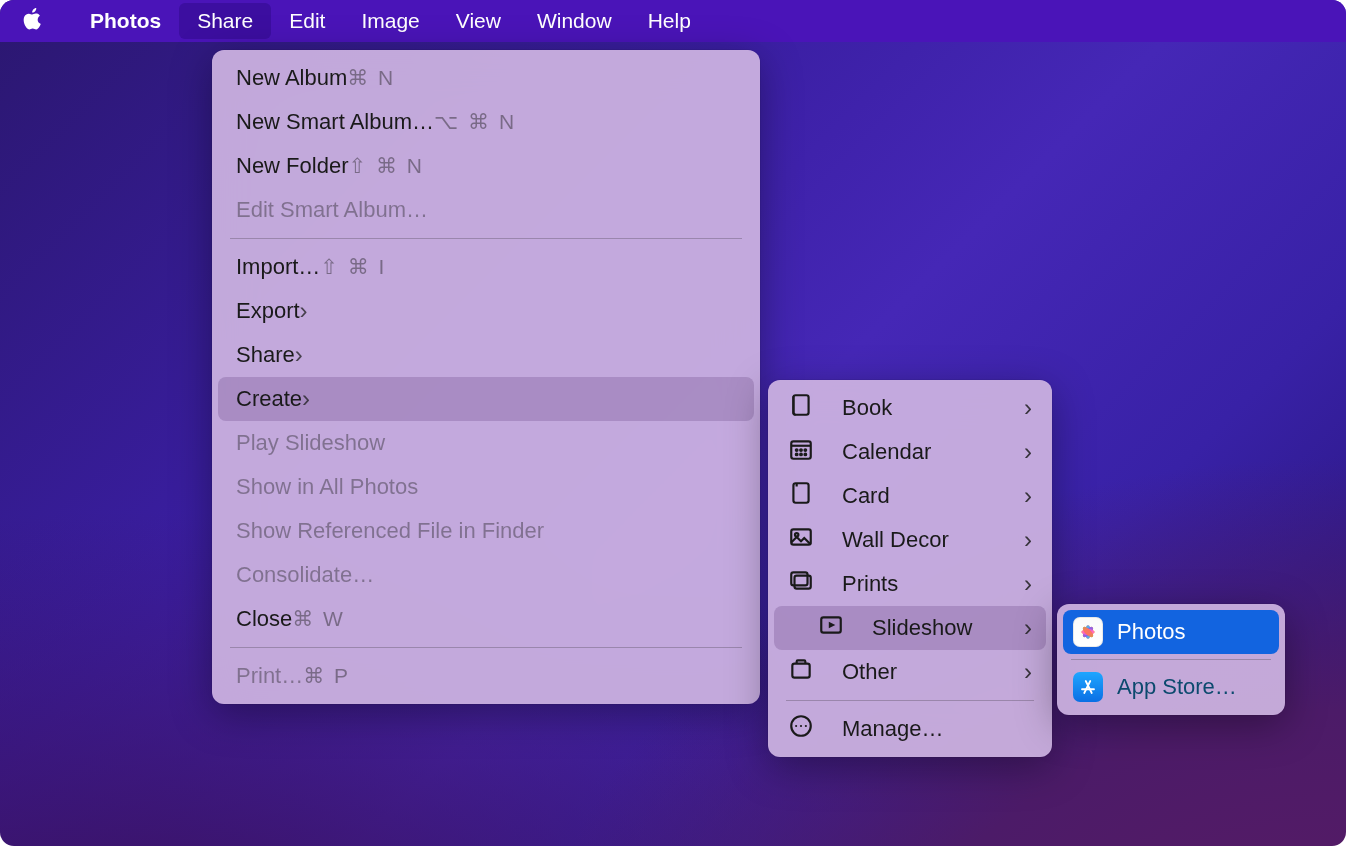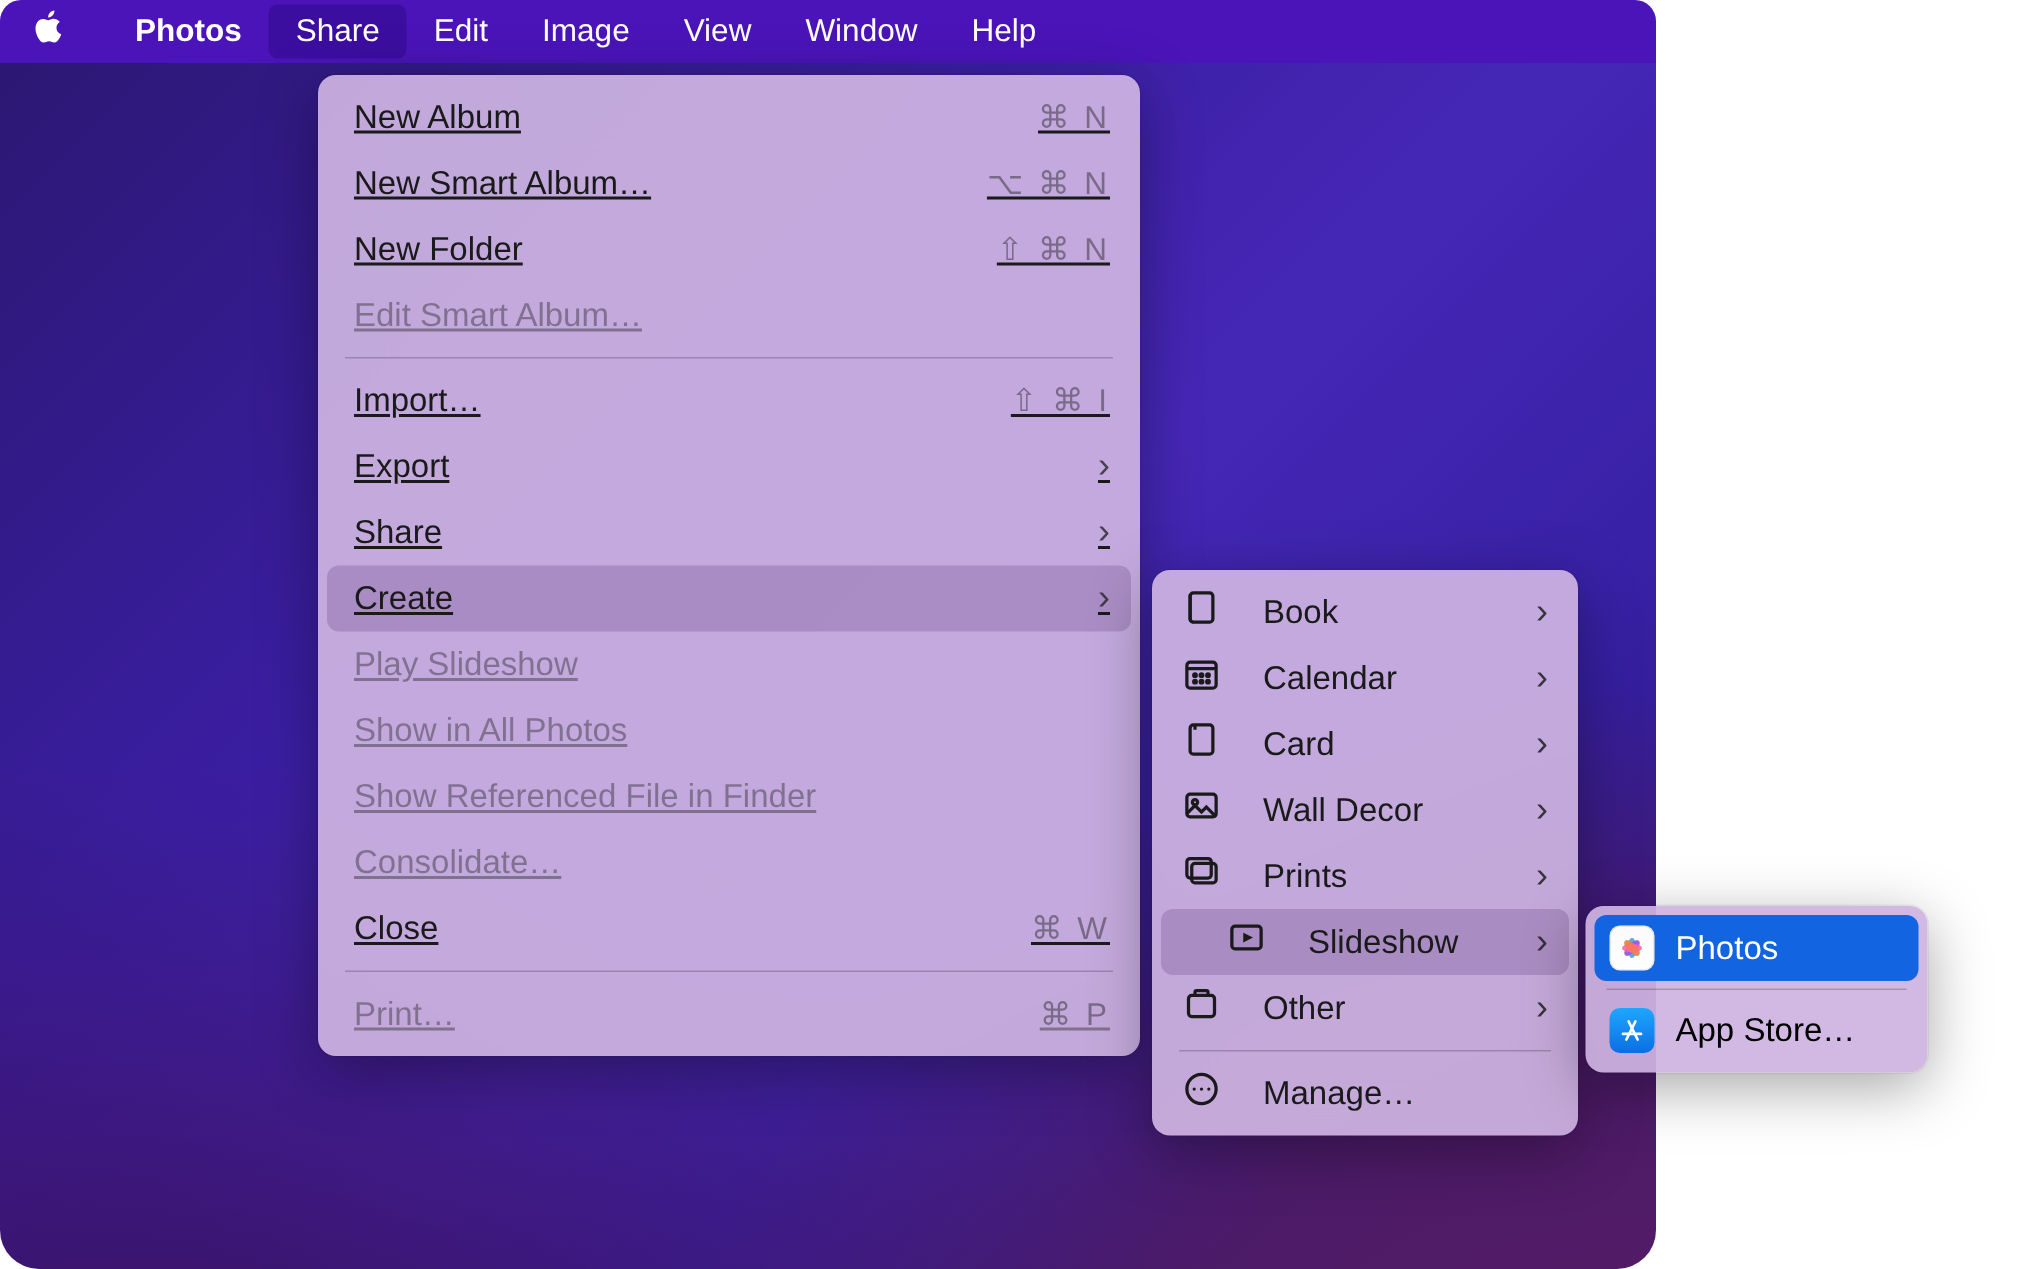--- a/index.html
+++ b/index.html
@@ -1,24 +1,24 @@
 <!DOCTYPE html>
 <html><head>
 <meta charset="utf-8">
 <style>
   * { margin: 0; padding: 0; box-sizing: border-box; }
   html, body { width: 1346px; height: 846px; overflow: hidden; font-family: -apple-system, "Helvetica Neue", Helvetica, Arial, sans-serif; }
   .desktop {
     position: relative;
-    width: 1104px; height: 846px;
+    width: 1346px; height: 846px;
     background:
       radial-gradient(110% 120% at 100% 120%, #5a1b64 0%, #4c1b68 30%, transparent 55%),
       radial-gradient(140% 90% at 10% 110%, #3a1160 0%, transparent 55%),
       linear-gradient(135deg, #2b1770 0%, #3a1ea2 35%, #4527b6 55%, #3821a6 75%, #241271 100%);
-    border-radius: 26px;
+    border-radius: 14px;
   }
   .menubar {
     position: absolute; top: 0; left: 0; right: 0; height: 42px;
     background: #4a14b8;
     display: flex; align-items: center;
     padding: 0 12px 0 22px;
     color: #fff; font-size: 21px; font-weight: 500;
     border-top-left-radius: 14px; border-top-right-radius: 14px;
   }
   .apple-logo { width: 22px; height: 26px; margin-right: 28px; }
@@ -28,45 +28,45 @@
 
   .dropdown {
     position: absolute;
     background: rgba(205,180,225,0.93);
     backdrop-filter: blur(20px);
     border-radius: 12px;
     box-shadow: 0 10px 40px rgba(0,0,0,0.35), 0 0 0 1px rgba(0,0,0,0.06);
     padding: 6px;
   }
   .menu-row {
-    display: flex; align-items: center; justify-content: space-between;
+    display: flex; align-items: center; 
     height: 44px; padding: 0 14px 0 18px;
     font-size: 22px; color: #1a1a1a;
-    border-radius: 8px; cursor: default; text-decoration: underline;
+    border-radius: 8px; cursor: default;
   }
   .menu-row.disabled { color: rgba(30,30,30,0.40); }
   .menu-row.highlight { background: rgba(100,70,130,0.28); }
   .menu-row .shortcut { color: rgba(30,30,30,0.45); font-size: 21px; letter-spacing: 2px; }
   .menu-row .chev { color: rgba(30,30,30,0.75); font-size: 24px; font-weight: 300; }
   .menu-sep { height: 1px; background: rgba(30,30,30,0.25); margin: 6px 12px; }
 
   .submenu-row { display: flex; align-items: center; height: 44px; padding: 0 14px 0 14px; font-size: 22px; color: #1a1a1a; border-radius: 8px; cursor: default; justify-content: space-between; }
   .submenu-row.highlight { background: rgba(100,70,130,0.28); padding-left: 44px; }
   .submenu-row .lead { display: flex; align-items: center; gap: 28px; }
   .submenu-row .chev { color: rgba(30,30,30,0.85); font-size: 24px; }
   .submenu-row svg { width: 26px; height: 26px; stroke: #1a1a1a; stroke-width: 2; fill: none; }
 
   .tertiary {
     position: absolute;
     background: rgba(205,180,225,0.93);
     border-radius: 12px;
     box-shadow: 0 10px 40px rgba(0,0,0,0.35), 0 0 0 1px rgba(0,0,0,0.06);
     padding: 6px;
   }
-  .tert-row { display:flex; align-items:center; gap:14px; height:44px; padding:0 16px 0 10px; border-radius:8px; font-size:22px; cursor:default; color:#000000;}
+  .tert-row { display:flex; align-items:center; gap:14px; height:44px; padding:0 16px 0 10px; border-radius:8px; font-size:22px; cursor:default; color:#0c4a6e;}
   .tert-row.selected { background:#1264e0; color:#fff; }
   .app-icon { width:30px; height:30px; border-radius:7px; display:flex; align-items:center; justify-content:center; }
   .icon-photos { background: linear-gradient(#fafafa,#fff); box-shadow: inset 0 0 0 1px rgba(0,0,0,0.08);}
   .icon-appstore { background: linear-gradient(#1fa6ff,#0a6fe4); }
   .tert-sep { height:1px; background: rgba(30,30,30,0.25); margin:5px 8px; }
 </style>
 </head>
 <body>
 
 <div class="desktop">

